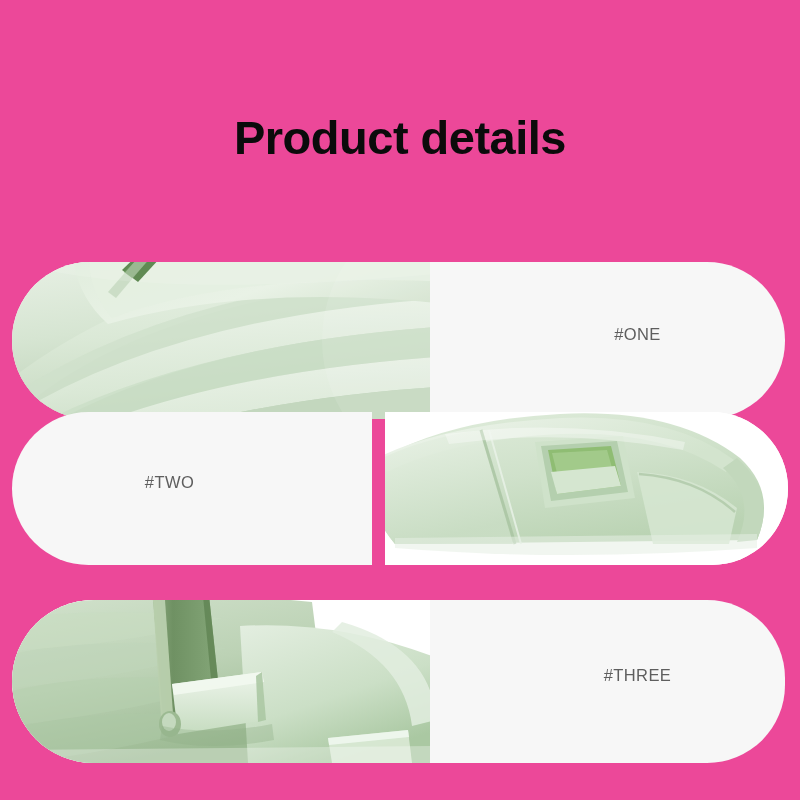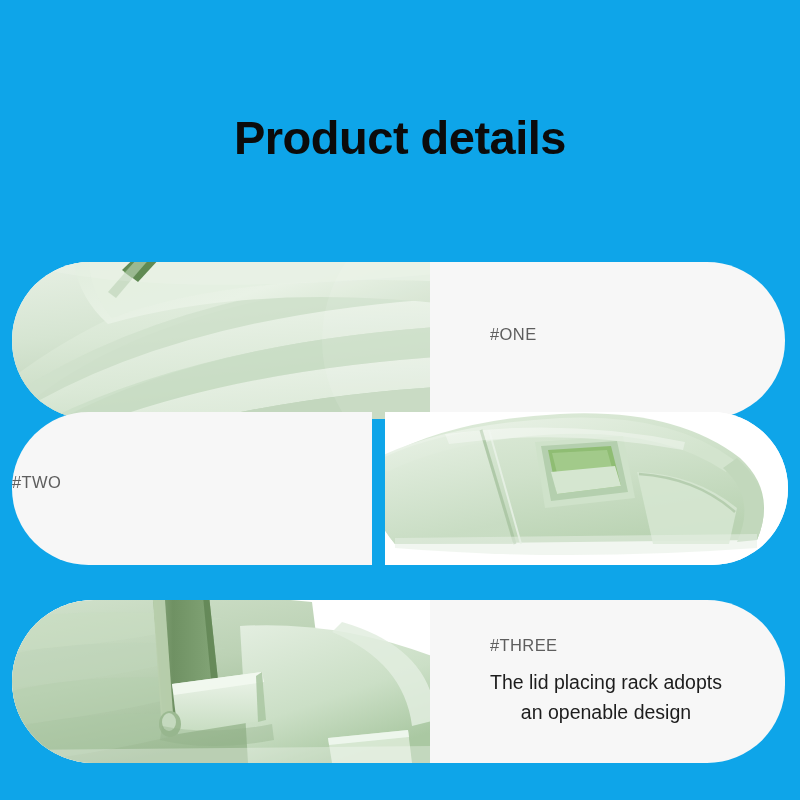--- a/index.html
+++ b/index.html
@@ -12,21 +12,21 @@
     background: #ffffff;
     font-family: "Liberation Sans", sans-serif;
     overflow: hidden;
     position: relative;
   }
 
   .page {
     position: relative;
     width: 800px;
     height: 800px;
-    background: #0ea5e9;
+    background: #ec4899;
   }
 
   
   .page-title {
     position: absolute;
     left: 0;
     top: 110px;
     width: 800px;
     text-align: center;
     font-size: 47px;
@@ -48,21 +48,21 @@
 
   
   .text-panel {
     position: absolute;
     top: 0;
     height: 100%;
     background: #f7f7f7;
     box-sizing: border-box;
     display: flex;
     flex-direction: column;
-    align-items: flex-start;
+    align-items: center;
     justify-content: center;
   }
   .text-panel.right {
     left: 430px;
     width: 355px;
     border-radius: 0 78px 78px 0;
     padding-left: 60px;
   }
   .text-panel.left {
     left: 12px;
@@ -284,20 +284,16 @@
         <path d="M316,138 L396,130 L397,137 L317,145 Z" fill="#f0f7ee" opacity="0.9"></path>
 
         <path d="M150,126 Q200,136 260,124 L262,140 Q198,152 148,140 Z" fill="#8fae86" opacity="0.35"></path>
 
         <path d="M0,150 L420,146 L420,163 L0,163 Z" fill="#ffffff" opacity="0.30"></path>
       </svg>
     </div>
 
     <div class="text-panel right">
       <div class="tag">#THREE</div>
-      <div class="caption">
-        <span class="line">The lid placing rack adopts</span>
-        <span class="line">an openable design</span>
-      </div>
     </div>
   </div>
 
 </div>
 
 </body></html>

